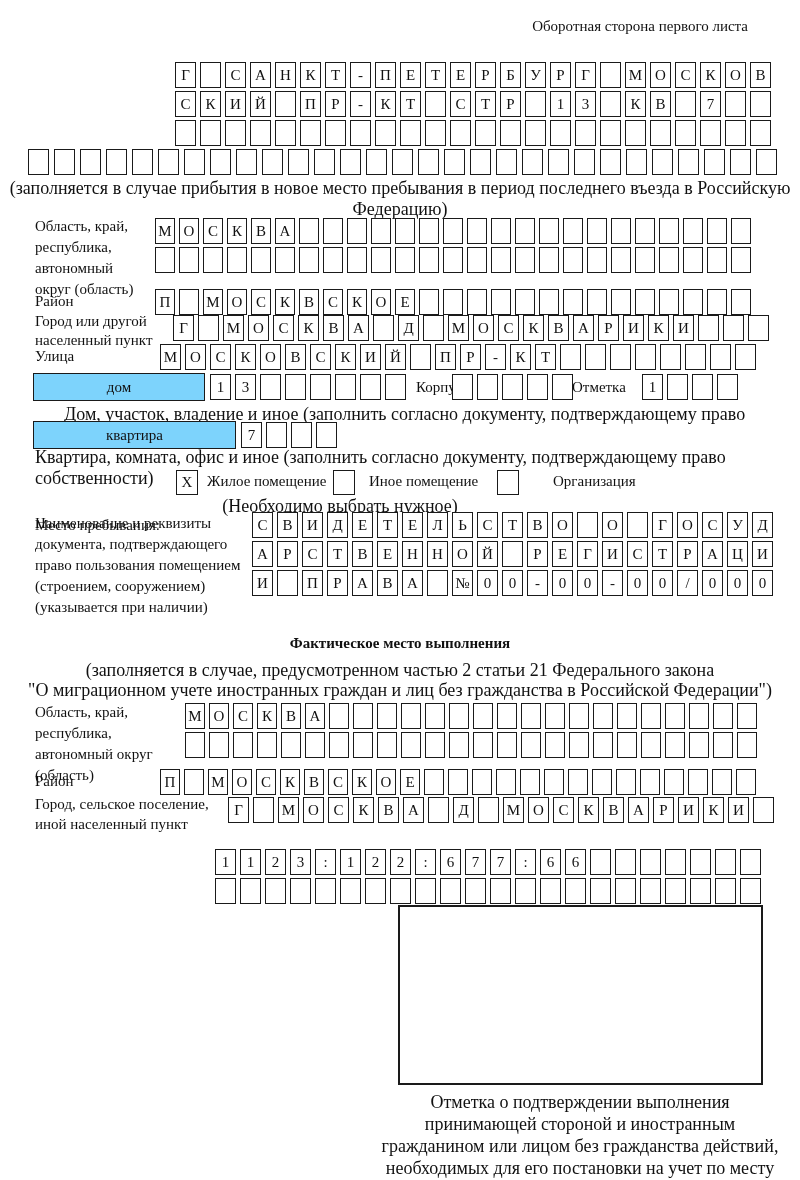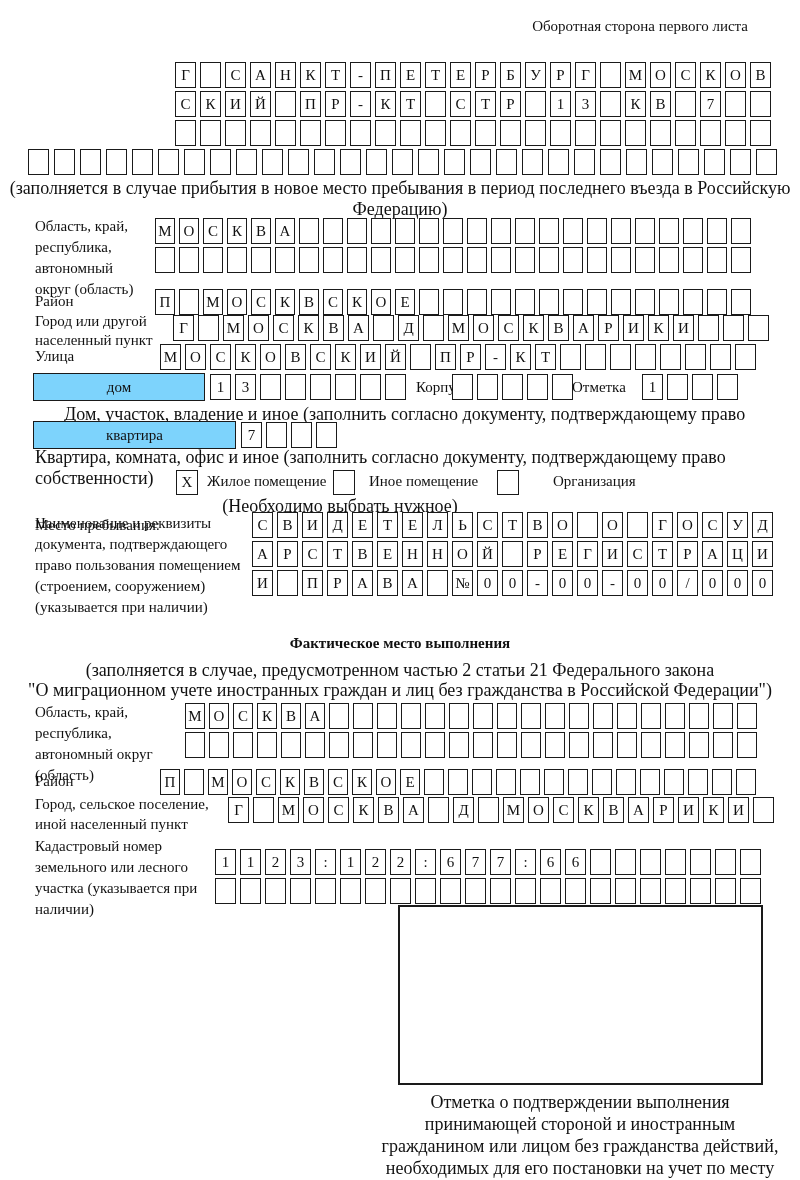--- a/index.html
+++ b/index.html
@@ -518,21 +518,20 @@
       <span class="cell">К</span>
       <span class="cell">В</span>
       <span class="cell">А</span>
       <span class="cell">Р</span>
       <span class="cell">И</span>
       <span class="cell">К</span>
       <span class="cell">И</span>
       <span class="cell"></span>
     </div>
 
-  <div class="abs lbl" style="left:35px; top:836px; width:180px;">Кадастровый номер земельного или лесного участка (указывается при наличии)</div>
   <div class="abs cells" style="left:215px; top:849px;">
       <span class="cell">1</span>
       <span class="cell">1</span>
       <span class="cell">2</span>
       <span class="cell">3</span>
       <span class="cell">:</span>
       <span class="cell">1</span>
       <span class="cell">2</span>
       <span class="cell">2</span>
       <span class="cell">:</span>

